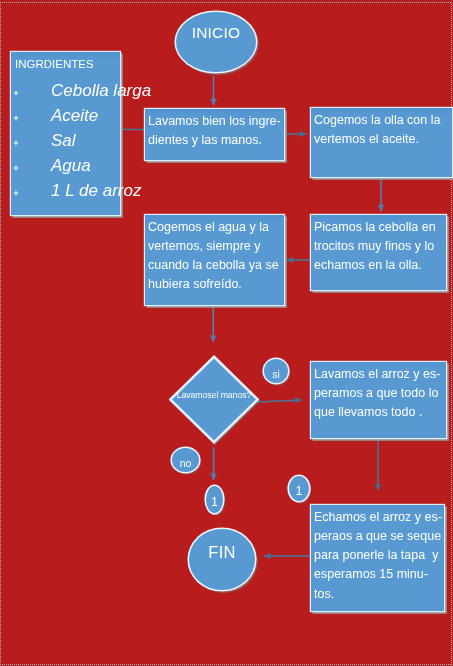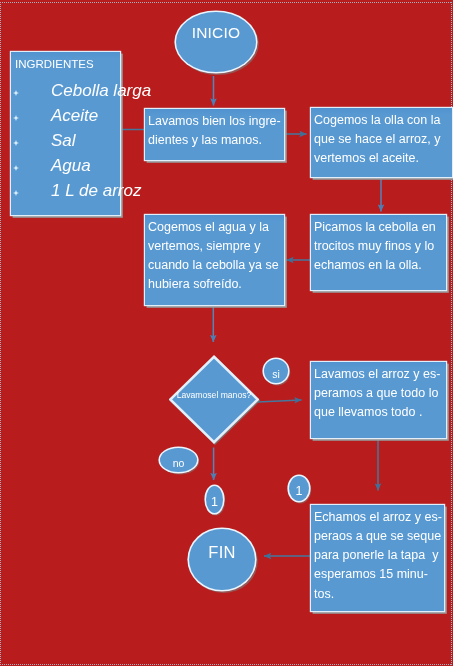--- a/index.html
+++ b/index.html
@@ -55,21 +55,21 @@
          display:flex;align-items:center;justify-content:center;
          font-size:8.6px;line-height:15px;}
   .dia-t .ln{white-space:pre;}
 
   
   .circ{border-radius:50%;background:#5899d2;
         box-shadow:0 0 0 1.6px #eaf5fd, 1.4px 1.6px 0.6px 0.8px rgba(125,125,125,.55);
         display:flex;align-items:center;justify-content:center;font-size:10.5px;}
   .circ .lbl{position:relative;top:3px;}
   #n-si{left:264px;top:359px;width:24px;height:24px;}
-  #n-no{left:160px;top:448px;width:37px;height:24px;}
+  #n-no{left:172px;top:448px;width:27px;height:24px;}
   #n-c1a{left:206px;top:486px;width:17px;height:27px;}
   #n-c1b{left:289px;top:476px;width:20px;height:25px;}
   #n-c1a .lbl,#n-c1b .lbl{font-size:12.5px;top:2px;}
 </style>
 </head>
 <body>
 
 <div id="page">
   <div id="pageborder"></div>
 
@@ -132,21 +132,20 @@
   <div class="shape proc" id="n-wash">
     <div class="t">
         <div class="ln">Lavamos bien los ingre-</div>
         <div class="ln">dientes y las manos.</div>
       </div>
   </div>
 
   <div class="shape proc" id="n-pot">
     <div class="t">
         <div class="ln">Cogemos la olla con la</div>
-        <div class="ln">que se hace el arroz, y</div>
         <div class="ln">vertemos el aceite.</div>
       </div>
   </div>
 
   <div class="shape proc" id="n-onion">
     <div class="t">
         <div class="ln">Picamos la cebolla en</div>
         <div class="ln">trocitos muy finos y lo</div>
         <div class="ln">echamos en la olla.</div>
       </div>

